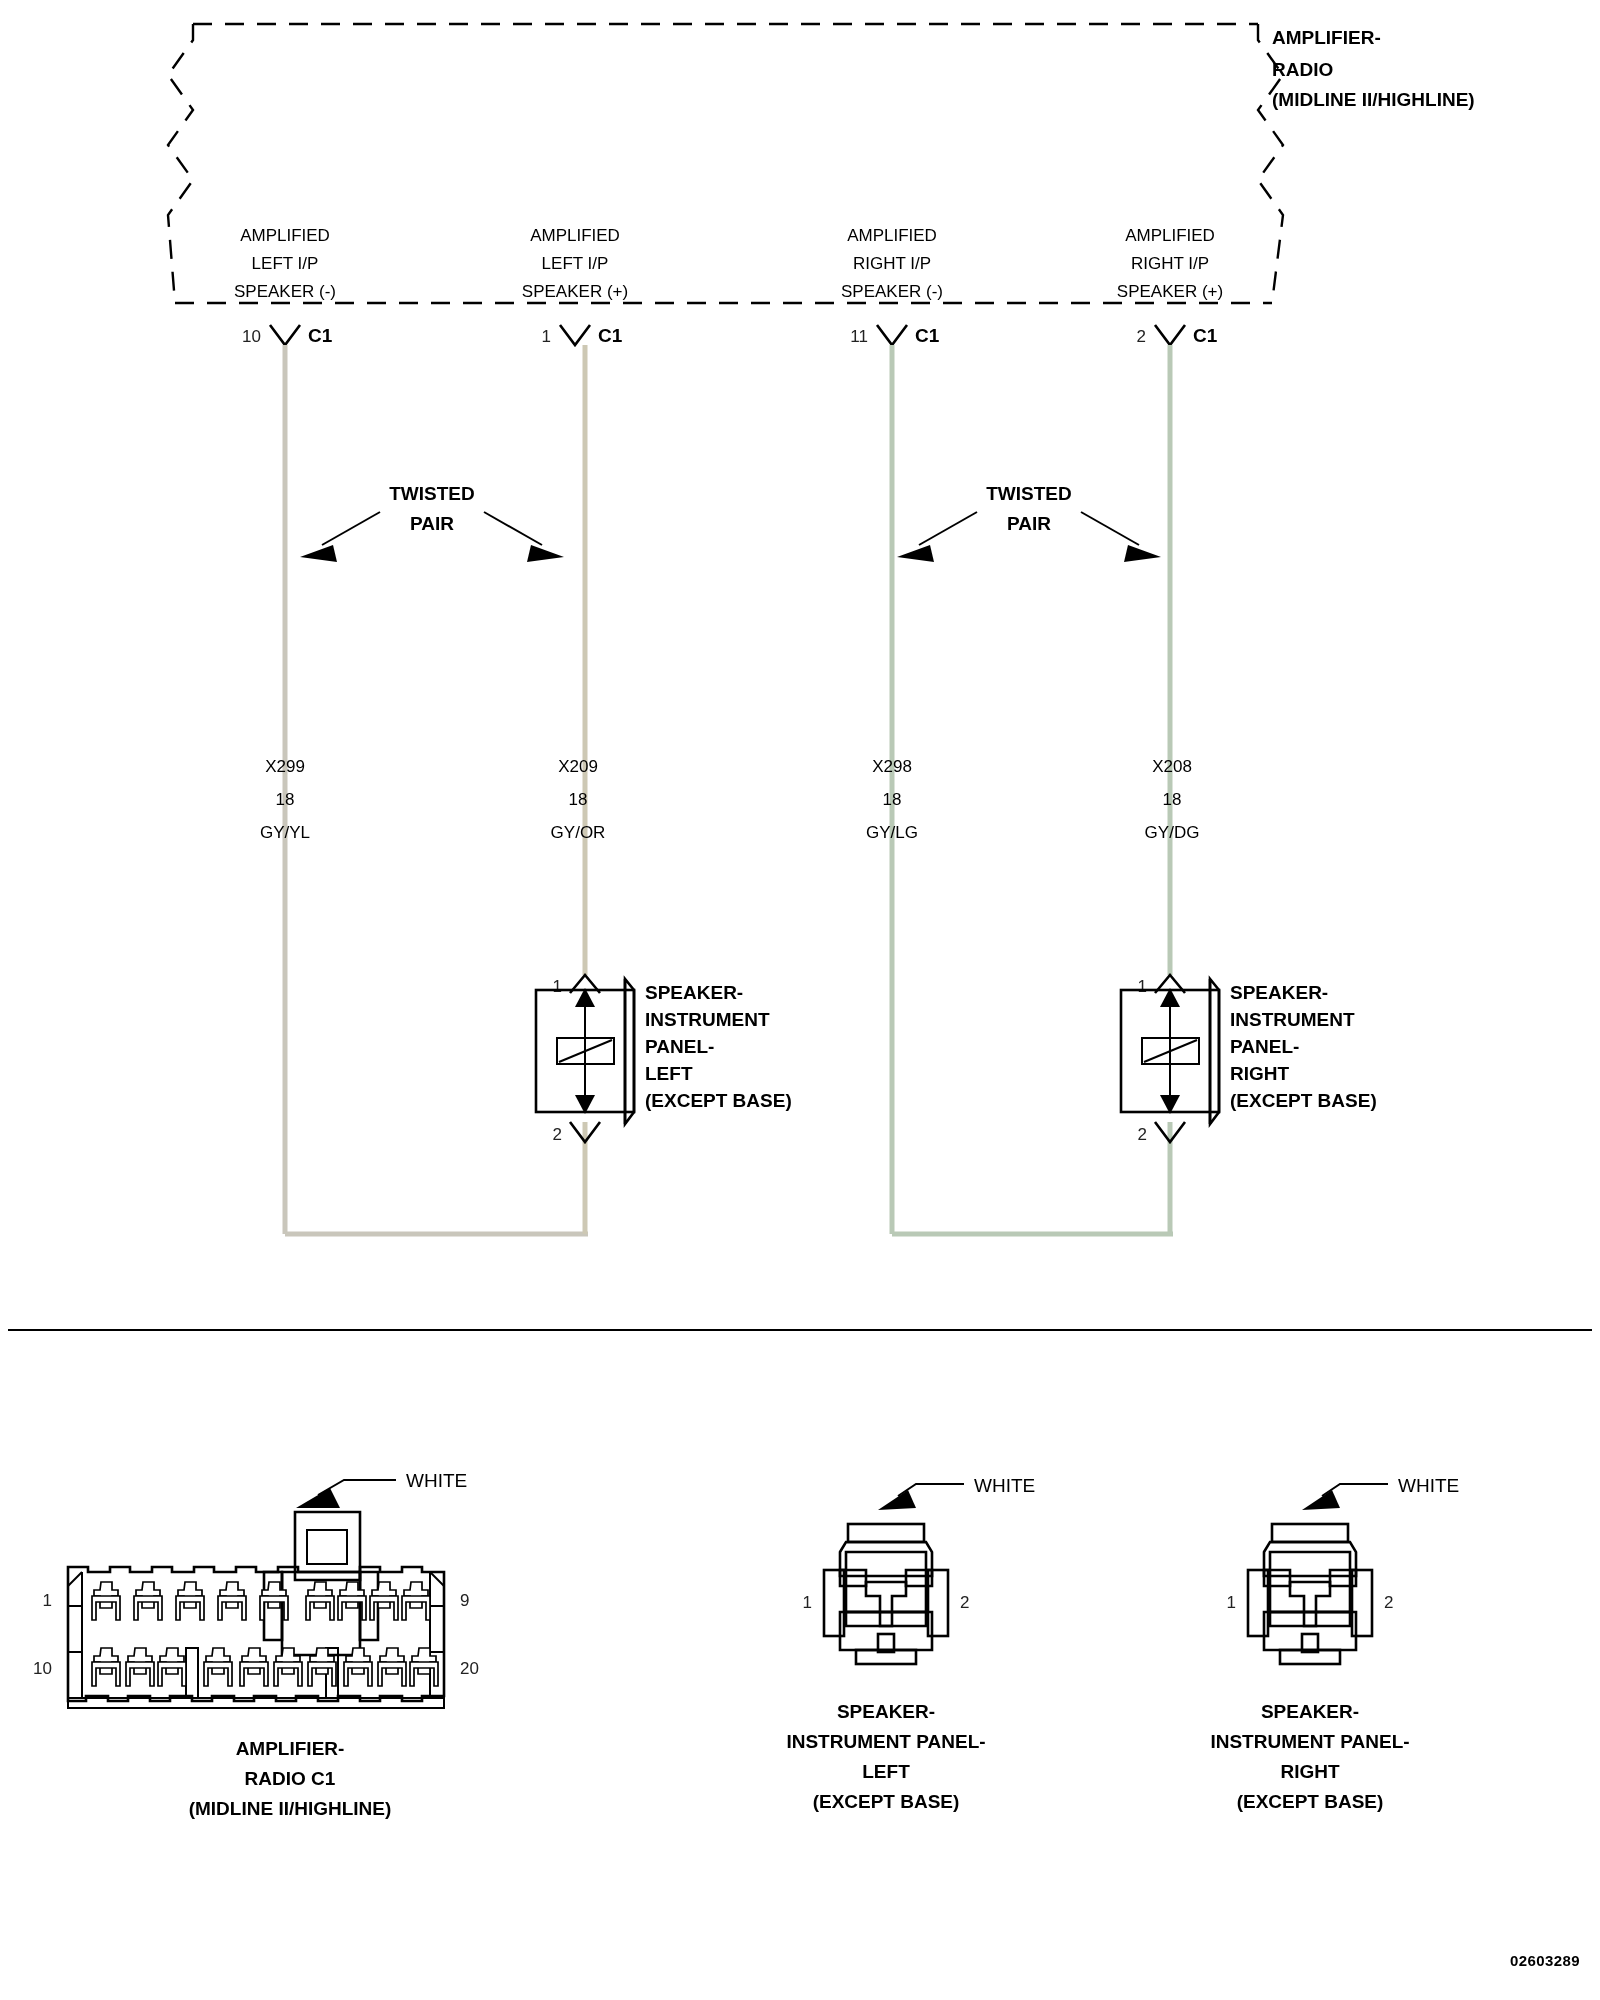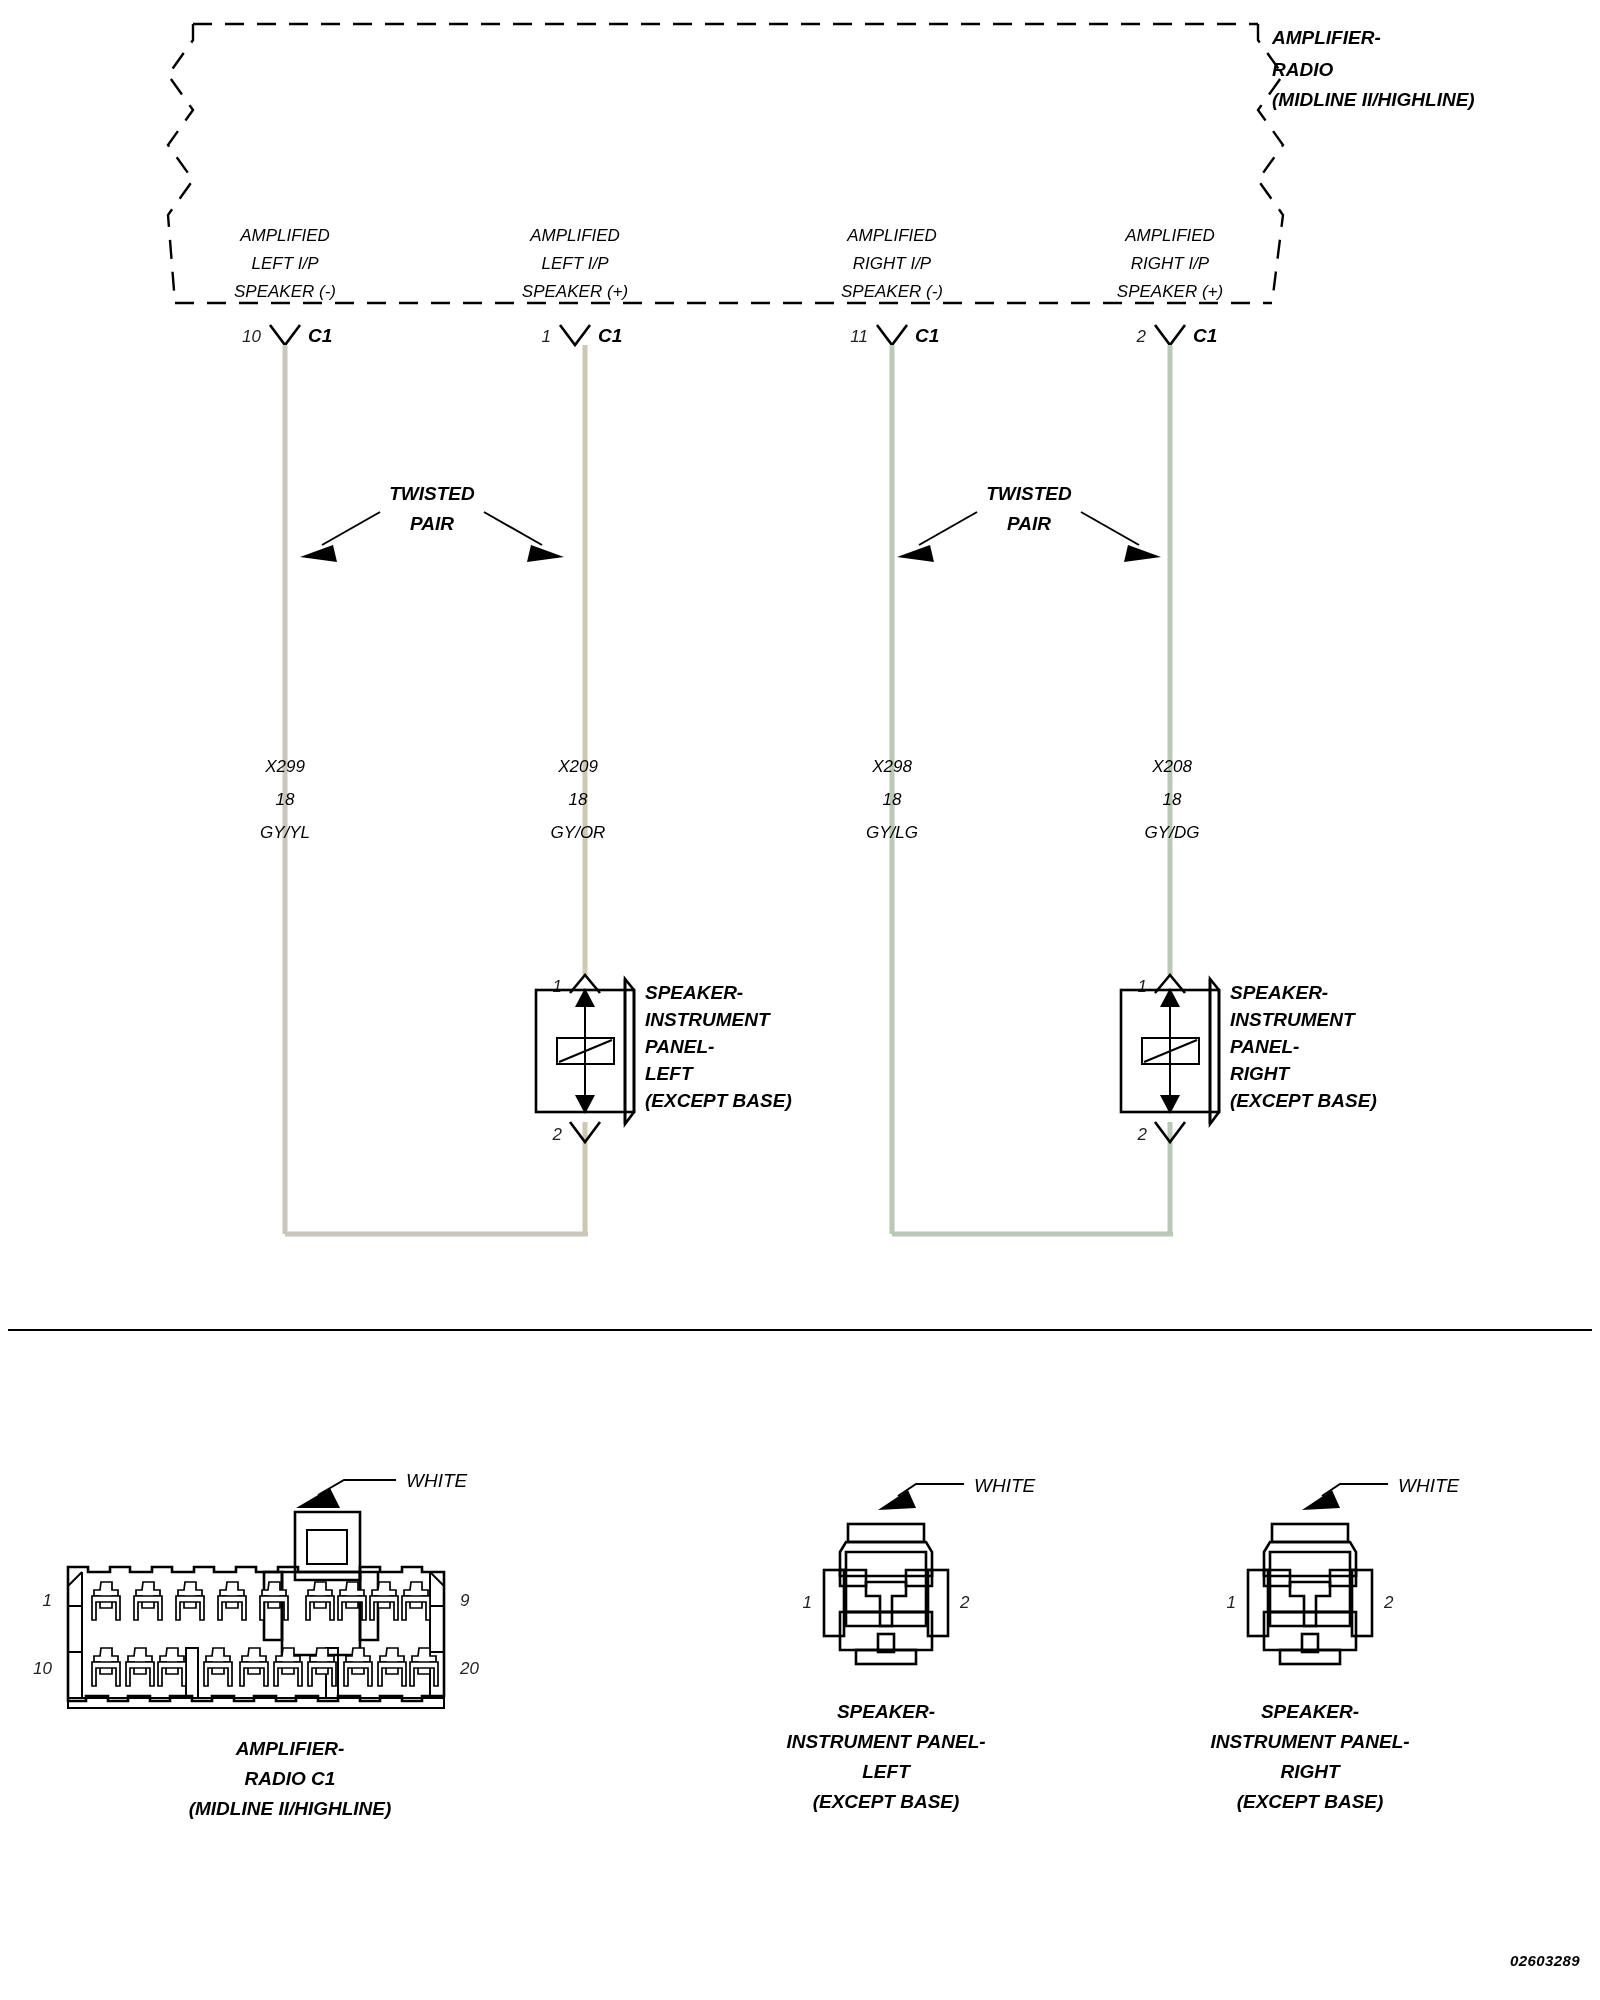--- a/index.html
+++ b/index.html
@@ -1,21 +1,21 @@
 <!DOCTYPE html>
 <html><head>
 <meta charset="utf-8">
 <style>
   html,body{margin:0;padding:0;background:#ffffff;}
   body{
     width:1600px;height:2000px;position:relative;overflow:hidden;
     font-family:"Liberation Sans", sans-serif;
     color:#000;
   }
-  #sheet{position:absolute;inset:0;font-style:italic;}
+  #sheet{position:absolute;inset:0;}
   svg{position:absolute;top:0;left:0;width:1600px;height:2000px;}
   .t{font-family:"Liberation Sans", sans-serif;fill:#000;}
   .lbl{font-size:17px;}
   .lblb{font-size:19px;font-weight:bold;}
   .pin{font-size:17px;fill:#222;}
   .cap{font-size:19px;font-weight:bold;}
   .wcap{font-size:19px;}
   .docid{font-size:15px;font-weight:bold;letter-spacing:.4px;}
   .mid{text-anchor:middle;}
   .end{text-anchor:end;}

